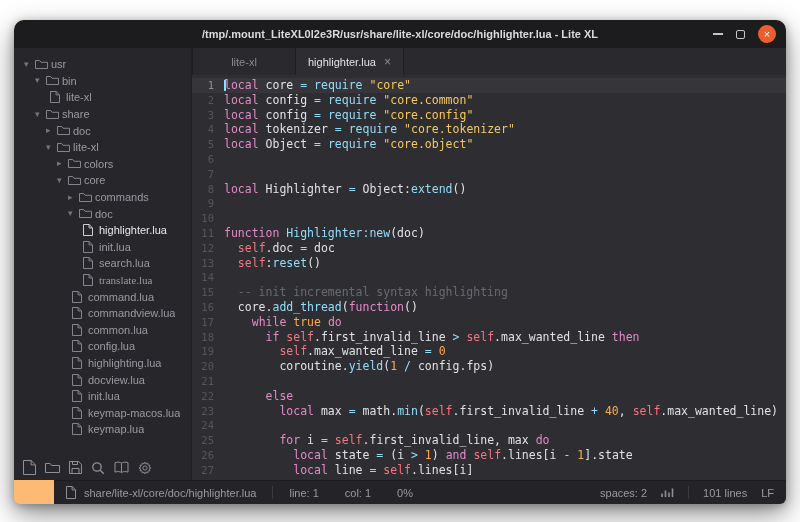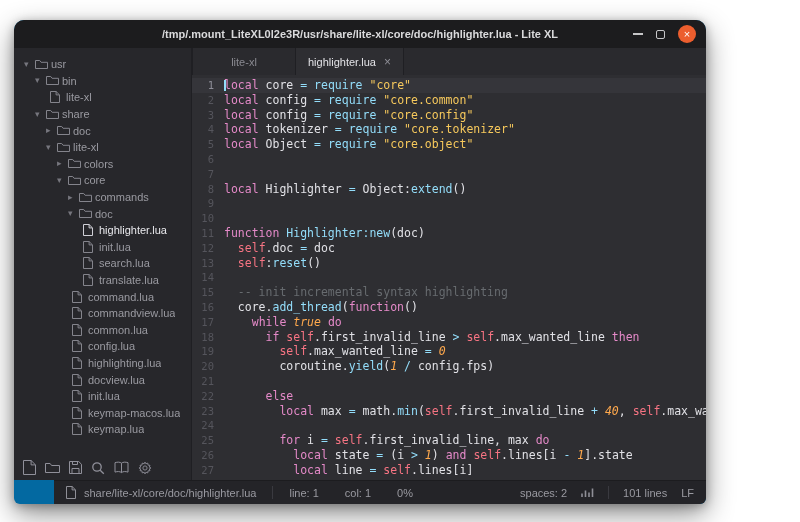--- a/index.html
+++ b/index.html
@@ -1,20 +1,20 @@
 <!DOCTYPE html>
 <html style="--c-keyword: #E58AC9; --c-keyword2: #F77483; --c-string: #f7c95c; --c-number: #FFA94D; --c-operator: #93DDFA; --c-function: #93DDFA; --c-comment: #676b6f; --c-normal: #e1e1e6; --c-close_button: #ec5e2e; --c-editor_bg: #2e2e32; --c-sidebar_bg: #27272b; --c-titlebar_bg: #1c1c1e;"><head>
 <meta charset="utf-8">
 <style>
   * { margin:0; padding:0; box-sizing:border-box; }
   html,body { width:800px; height:522px; background:#ffffff; overflow:hidden;
     font-family:"Liberation Sans","DejaVu Sans",sans-serif; }
 
-  .window { position:absolute; left:14px; top:20px; width:692px; height:484px;
-    border-radius:10px 10px 6px 6px; background:#0369a1; overflow:hidden;
+  .window { position:absolute; left:14px; top:20px; width:772px; height:484px;
+    border-radius:10px 10px 6px 6px; background:#fdba74; overflow:hidden;
     box-shadow:0 10px 28px rgba(0,0,0,.45), 0 2px 10px rgba(0,0,0,.28);
     display:flex; flex-direction:column; }
 
   
   .titlebar { flex:0 0 28px; background:#1c1c1e; position:relative;
     display:flex; align-items:center; justify-content:center; }
   .title { font-size:11px; font-weight:bold; color:#dadadc; white-space:nowrap; }
   .winbtns { position:absolute; right:10px; top:0; height:100%;
     display:flex; align-items:center; gap:13px; }
   .wbtn { display:flex; align-items:center; justify-content:center; cursor:default; }
@@ -51,21 +51,21 @@
   .tclose { color:#8f8f97; font-size:12px; line-height:1; }
 
   .code { flex:1 1 auto; overflow:hidden; padding-top:3px; }
   .cline { display:flex; height:14.8px; line-height:14.8px;
     font-family:"DejaVu Sans Mono","Liberation Mono",monospace; font-size:11.5px; }
   .cline.cur { background:#35353a; }
   .lnum { flex:0 0 32px; text-align:right; padding-right:10px; color:#55555c; font-size:10.5px; }
   .cline.cur .lnum { color:#8f8f9a; }
   .ltext { white-space:pre; }
   .tk-k { color:var(--c-keyword); } .tk-k2 { color:var(--c-keyword2); }
-  .tk-s { color:var(--c-string); } .tk-l { color:var(--c-number);font-style:italic; }
+  .tk-s { color:var(--c-string); } .tk-l { color:var(--c-number); }
   .tk-o { color:var(--c-operator); } .tk-f { color:var(--c-function); }
   .tk-c { color:var(--c-comment); } .tk-n { color:var(--c-normal); }
   .caret { display:inline-block; width:2px; height:11px; background:var(--c-operator);
     vertical-align:-1.5px; margin-right:-2px; }
 
   
   .statusbar { flex:0 0 24px; background:#242428; border-top:1px solid #1c1c1f;
     display:flex; align-items:center; padding:0 12px; font-size:11px; color:#9a9aa1;
     white-space:nowrap;margin-left:40px; }
   .sb-icon { display:inline-flex; color:#8f8f97; }
@@ -207,21 +207,21 @@
           </div>
           <div class="trow" style="padding-left: 69px;">
             <span class="ticon">
               <svg width="10" height="12" viewBox="0 0 10 12">
                 <path d="M.5.5h5.6L9.5 3.9v7.6H.5z" fill="none" stroke="currentColor"></path>
                 <path d="M6.1.5v3.4h3.4" fill="none" stroke="currentColor"></path>
               </svg>
             </span>
             <span class="tlabel">search.lua</span>
           </div>
-          <div class="trow" style="padding-left: 69px;">
+          <div class="trow" style="padding-left: 69px; font-family: Liberation Serif, serif;">
             <span class="ticon">
               <svg width="10" height="12" viewBox="0 0 10 12">
                 <path d="M.5.5h5.6L9.5 3.9v7.6H.5z" fill="none" stroke="currentColor"></path>
                 <path d="M6.1.5v3.4h3.4" fill="none" stroke="currentColor"></path>
               </svg>
             </span>
             <span class="tlabel">translate.lua</span>
           </div>
           <div class="trow" style="padding-left: 58px;">
             <span class="ticon">

